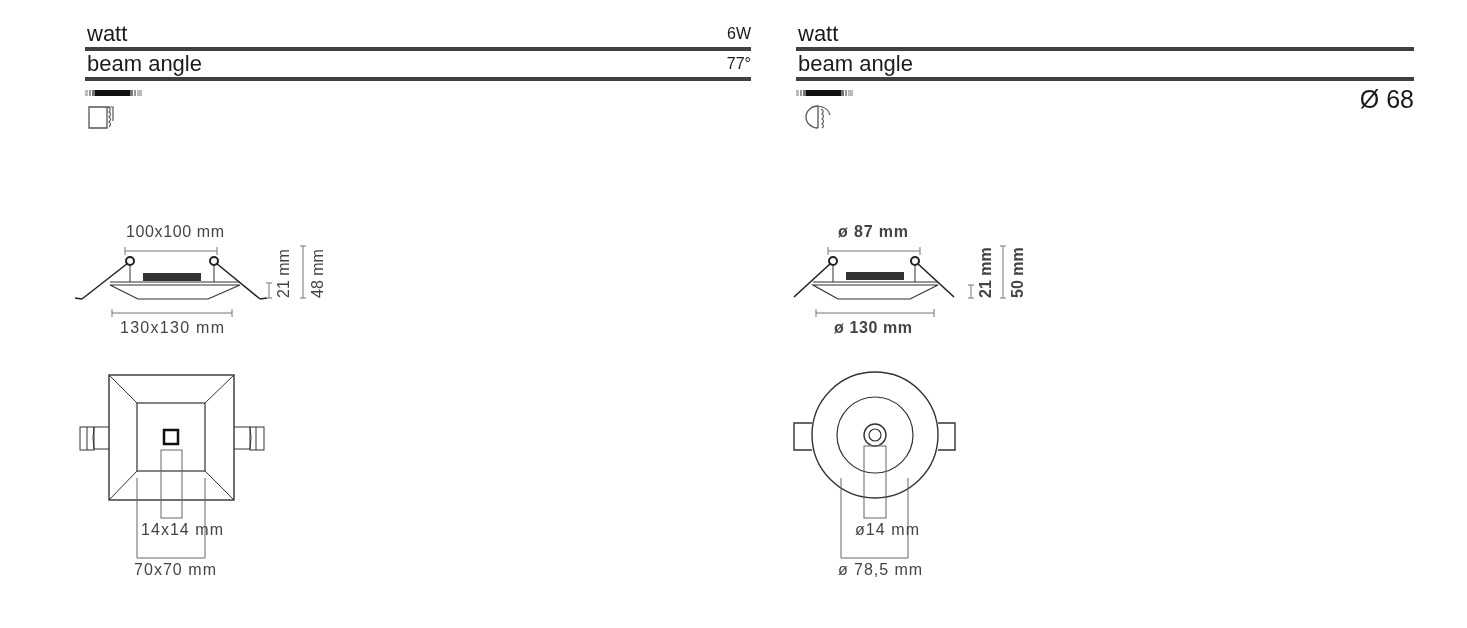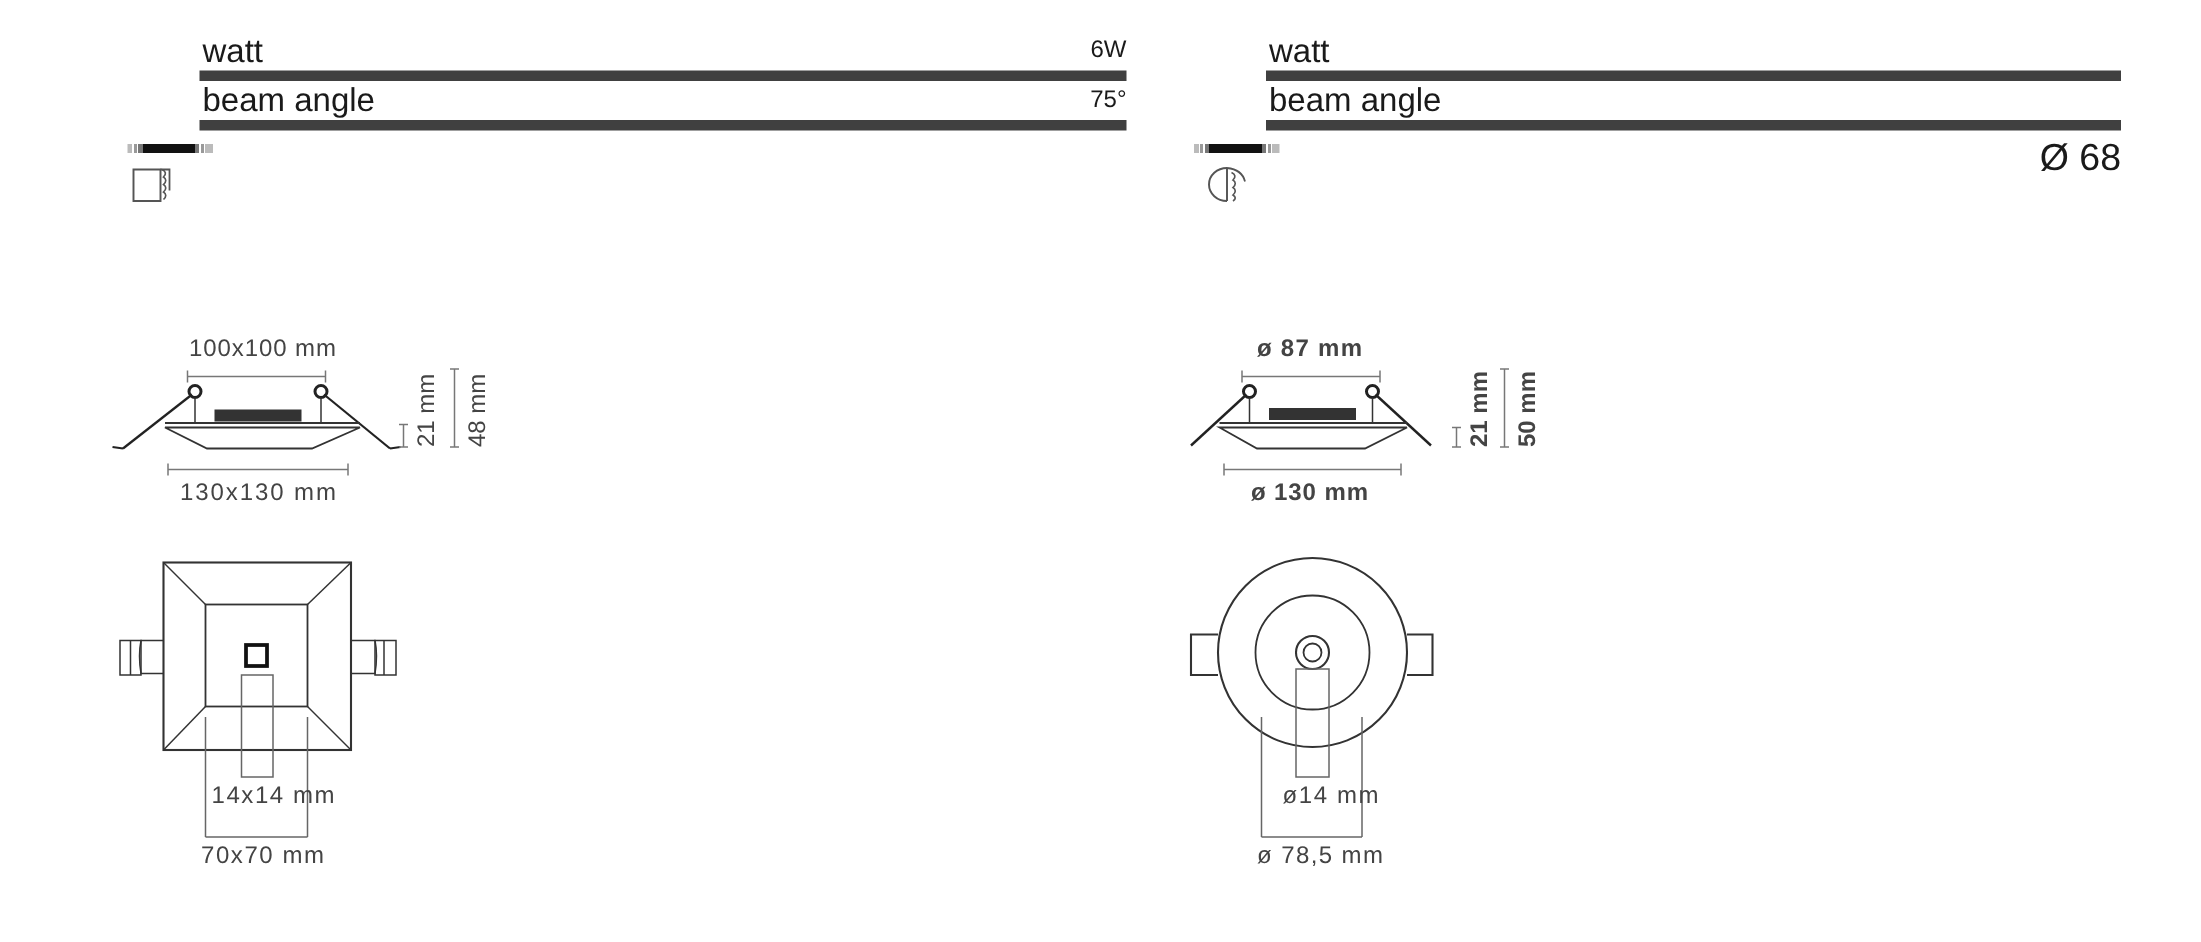--- a/index.html
+++ b/index.html
@@ -1,21 +1,21 @@
 <!DOCTYPE html>
 <html><head>
 <meta charset="utf-8">
 <style>
   html, body { margin:0; padding:0; background:#ffffff; }
   body { width:1467px; height:628px; position:relative; overflow:hidden;
          font-family:"Liberation Sans", sans-serif; color:#1a1a1a; }
   .panel { position:absolute; top:0; }
   .panel.left { left:85px; width:666px; }
   .panel.right { left:796px; width:618px; }
-  .row { position:relative; height:26px; border-bottom:7px solid #404040;margin-left:48px; }
+  .row { position:relative; height:26px; border-bottom:4px solid #404040; }
   .row.first { margin-top:21px; }
   .row .lbl { position:absolute; left:2px; bottom:1px; font-size:22px; line-height:24px; }
   .row .val { position:absolute; right:0; bottom:1px; font-size:16px; line-height:24px; }
   .dimrow { position:relative; height:50px; }
   .dimrow .val { position:absolute; right:0; top:4px; font-size:25px; line-height:28px; }
   .bar { position:absolute; left:0; top:9px; width:57px; height:6px;
          background:linear-gradient(90deg,#bbb 0 3px,#fff 3px 4px,#999 4px 6px,#fff 6px 7px,#777 7px 10px,#111 10px 45px,#777 45px 48px,#fff 48px 49px,#999 49px 51px,#fff 51px 52px,#bbb 52px 57px); }
   .mount-icon { position:absolute; left:2px; top:20px; width:40px; height:28px; }
   .drawing { position:absolute; }
   .drawing svg text { font-family:"Liberation Sans", sans-serif; fill:#444; }
@@ -23,21 +23,21 @@
 </head>
 <body>
 
 <div class="panel left">
   <div class="row first">
     <span class="lbl">watt</span>
     <span class="val">6W</span>
   </div>
   <div class="row">
     <span class="lbl">beam angle</span>
-    <span class="val">75°</span>
+    <span class="val">77°</span>
   </div>
   <div class="dimrow">
     <div class="bar"></div>
     <svg class="mount-icon" viewBox="0 0 40 28">
       <path d="M2 27 V6 H20 V27 Z" fill="none" stroke="#555" stroke-width="1.3"></path>
       <path d="M21 6 Q25 8 22 11 Q25 13 22 16 Q25 18 22 21 Q25 23 22 26" fill="none" stroke="#555" stroke-width="1.1"></path>
       <path d="M20 6 H26 V20" fill="none" stroke="#555" stroke-width="1.2"></path>
     </svg>
   </div>
 </div>

